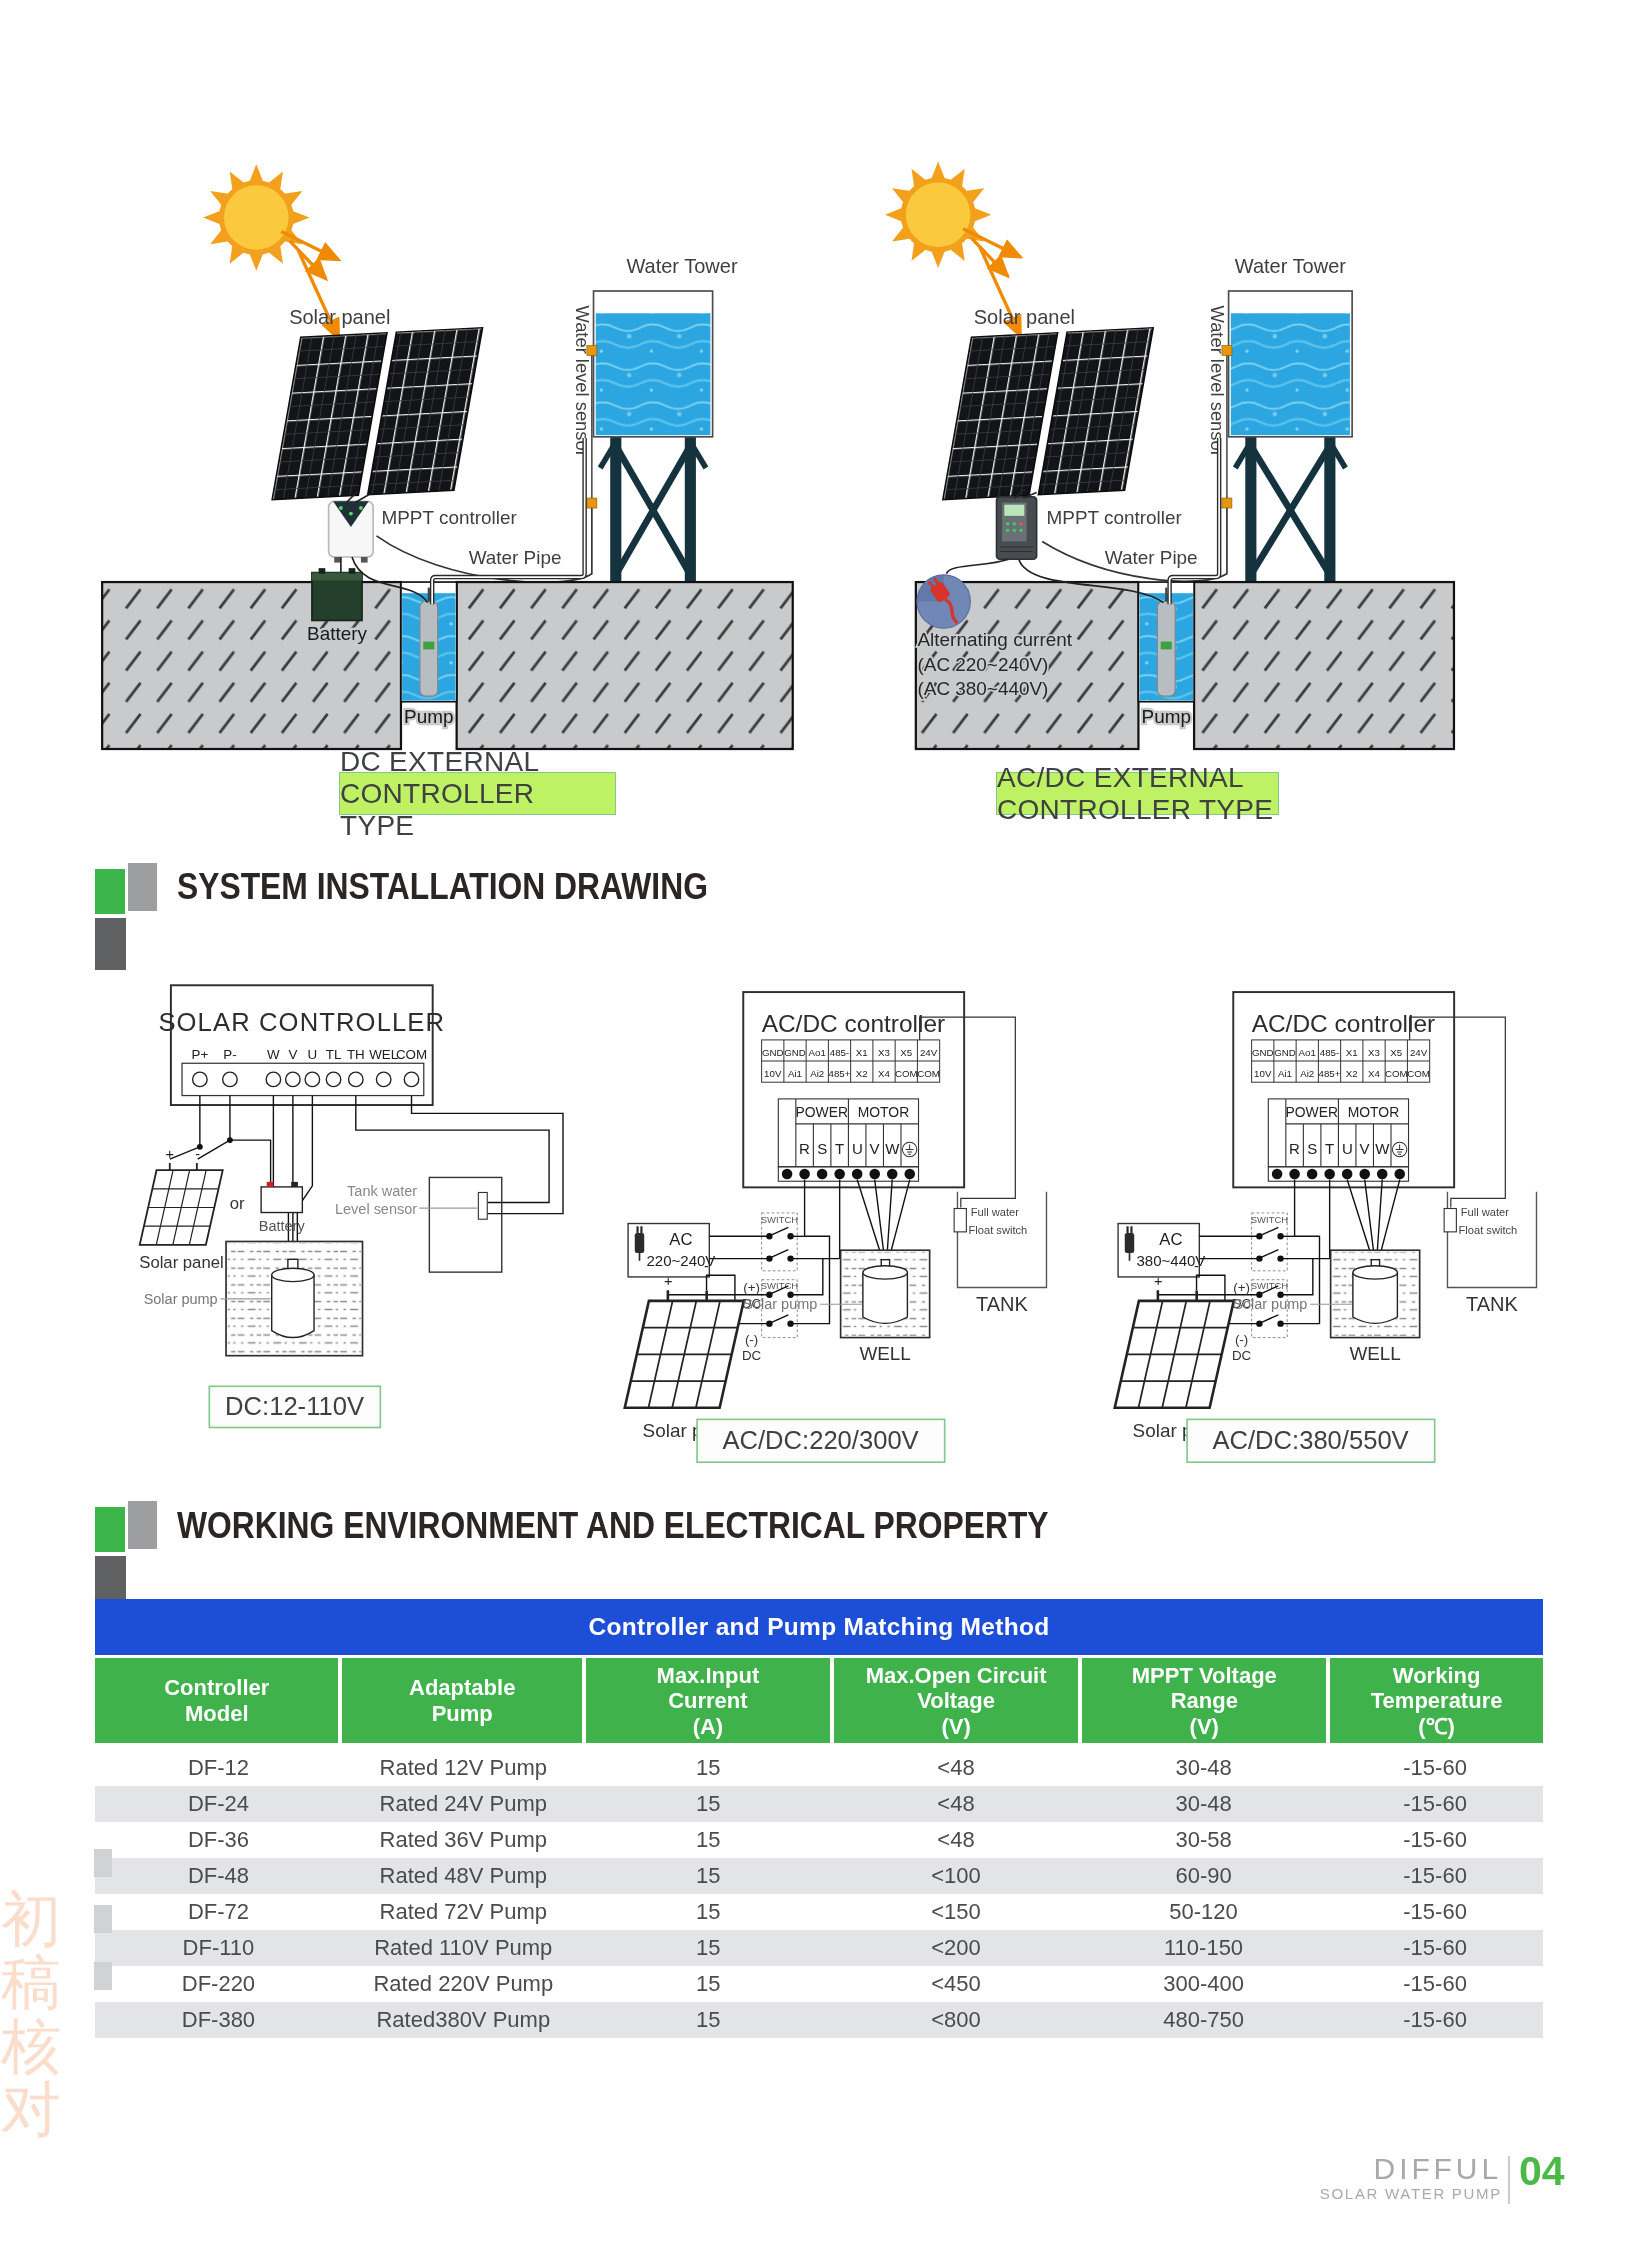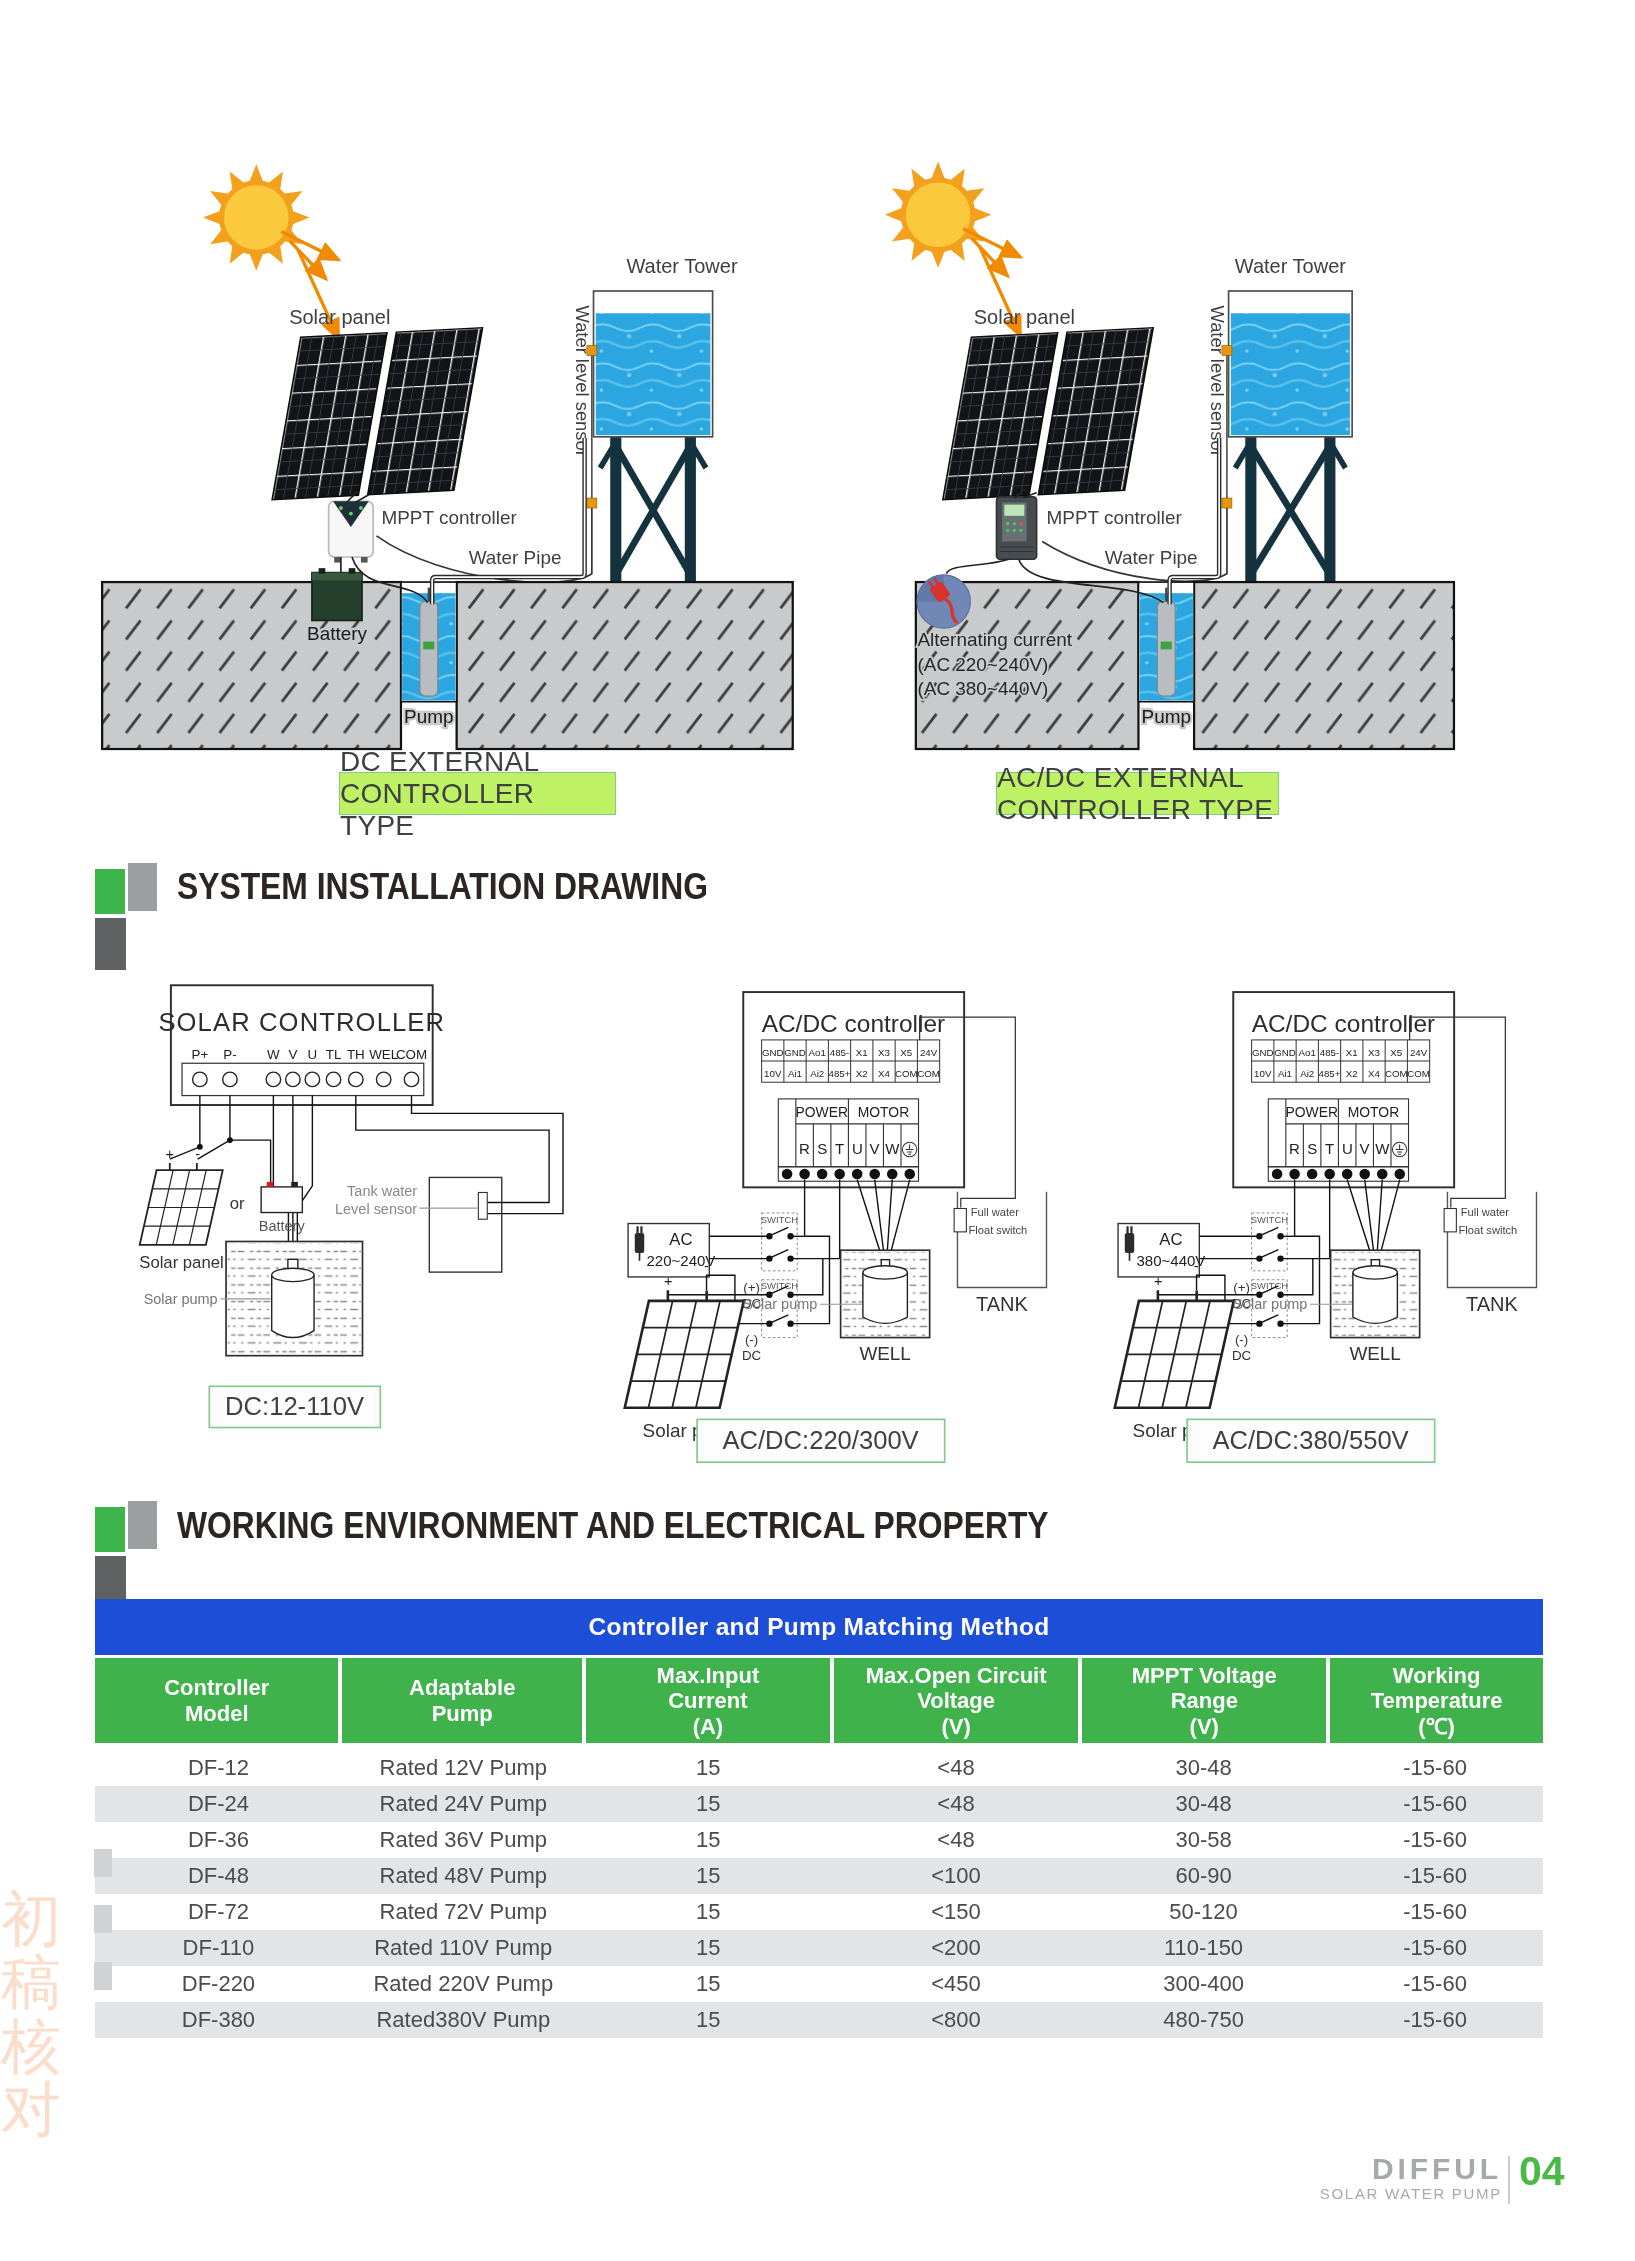--- a/index.html
+++ b/index.html
@@ -19,21 +19,21 @@
   .tbl-head{display:flex;gap:4px;margin-top:3.3px}
   .tbl-head .hc{background:#3fb24b;color:#fff;font-weight:bold;font-size:22px;line-height:1.16;
        height:85px;display:flex;align-items:center;justify-content:center;text-align:center;white-space:pre-line}
   .tbl-rows{margin-top:7px}
   .trow{display:flex;height:36px;align-items:center}
   .trow.alt{background:#e3e4e5}
   .tcell{text-align:center;font-size:22px;color:#4b4b4d}
   .c0{width:17.05%}.c1{width:16.77%}.c2{width:17.08%}.c3{width:17.12%}.c4{width:17.08%}.c5{width:14.9%}
   
   .footer-brand{position:absolute;left:1225px;top:2152px;width:277px;text-align:right;
-       font-size:30px;font-weight:bold;color:#a7a9ac;letter-spacing:3.9px}
+       font-size:30px;font-weight:normal;color:#a7a9ac;letter-spacing:3.9px}
   .footer-sub{position:absolute;left:1225px;top:2185px;width:277px;text-align:right;
        font-size:15px;color:#a7a9ac;letter-spacing:1.7px}
   .footer-div{position:absolute;left:1508px;top:2156px;width:1.7px;height:48px;background:#cacbcd}
   .footer-page{position:absolute;left:1519px;top:2148px;font-size:41px;font-weight:bold;color:#4cb848}
   
   .wm-char{position:absolute;left:1.1px;width:78px;font-size:60px;color:#fbddcc;pointer-events:none}
   .wm-sq{position:absolute;left:94px;width:18px;height:28px;background:#d1d2d4;pointer-events:none}
 </style>
 </head>
 <body>

